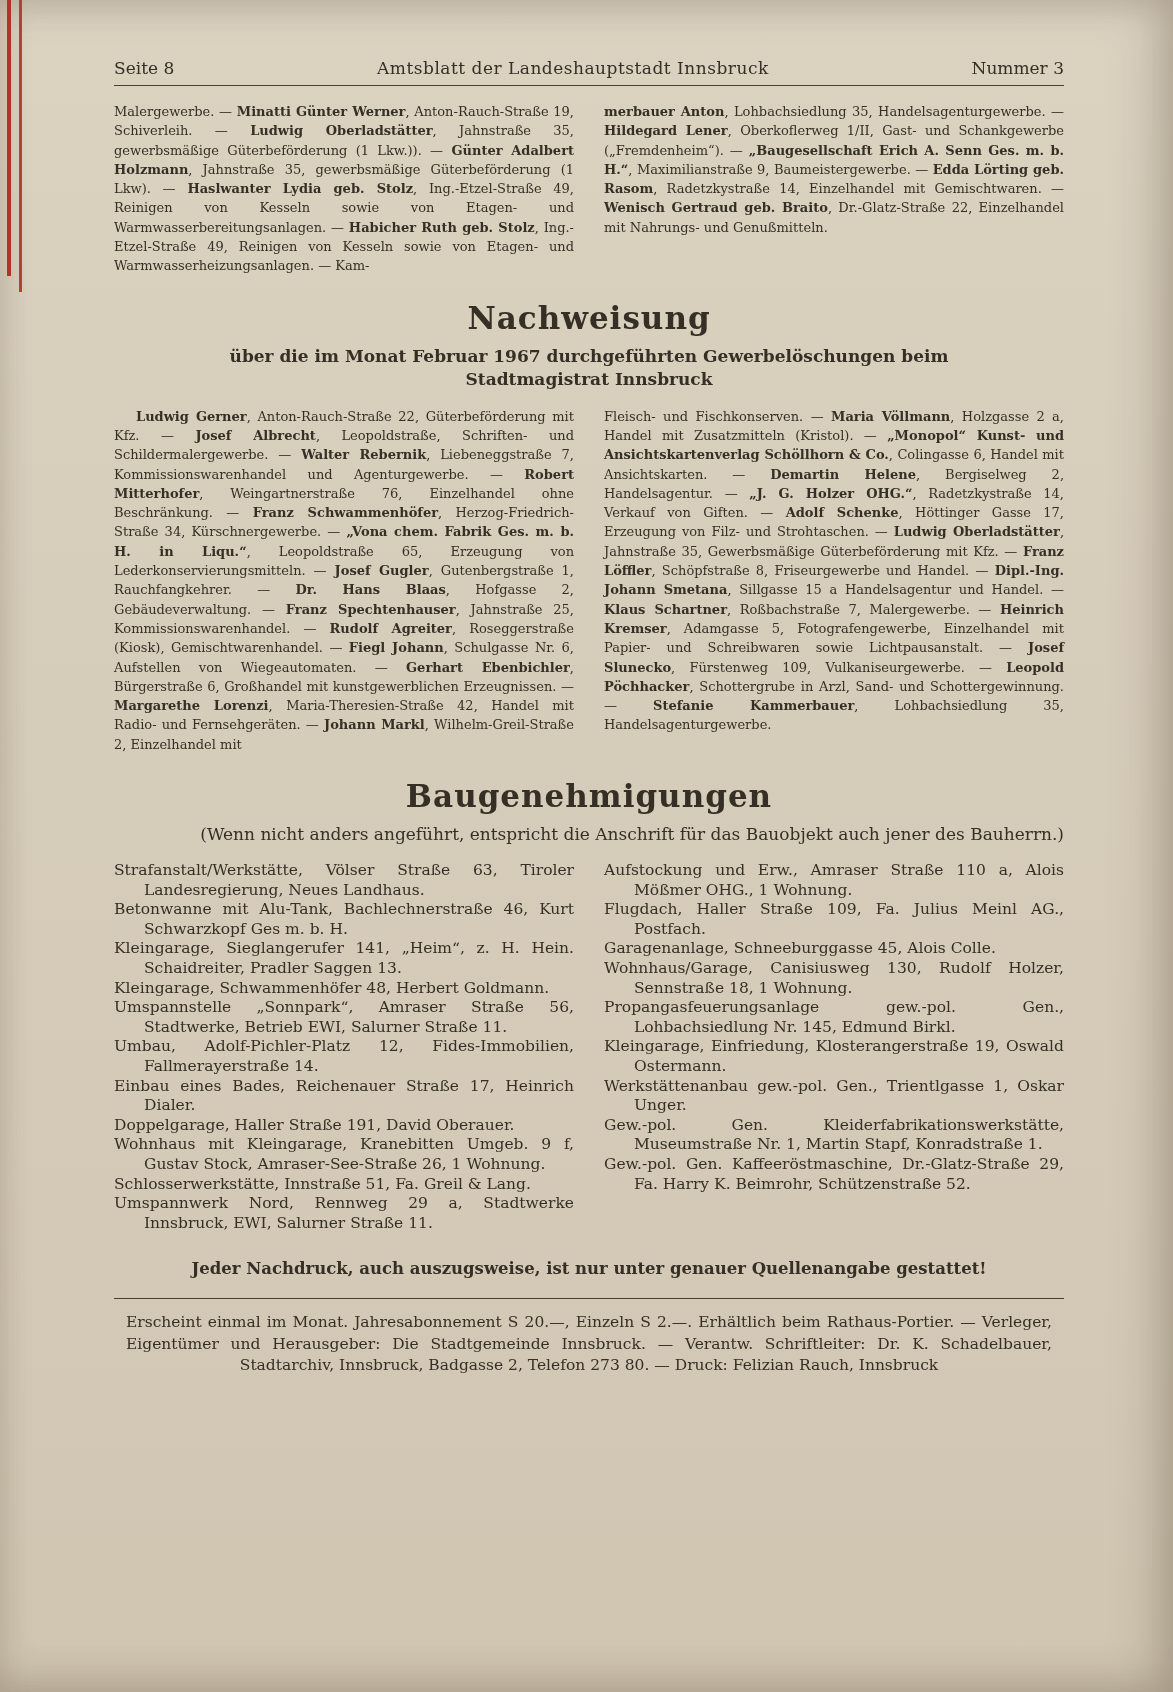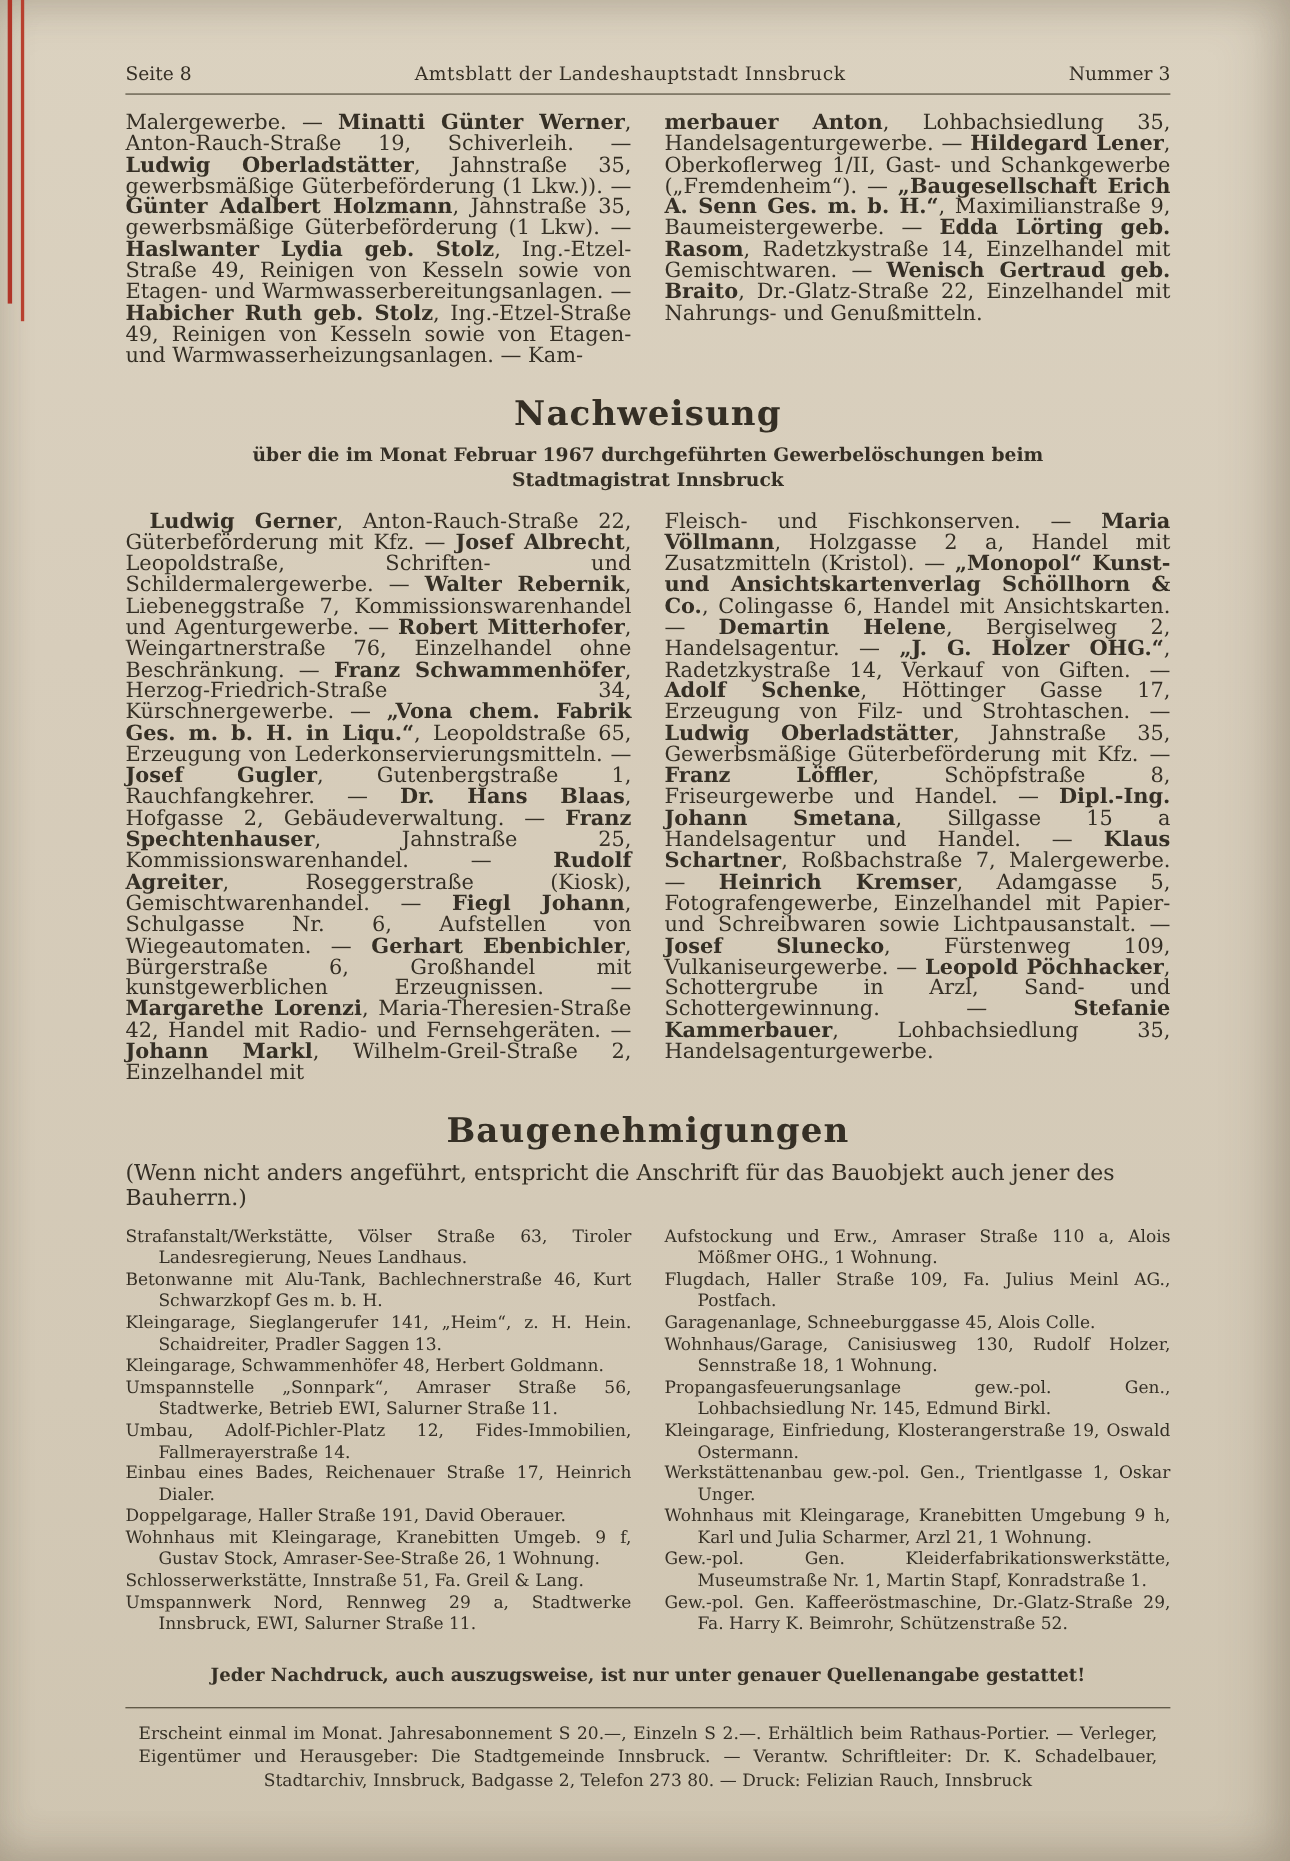--- a/index.html
+++ b/index.html
@@ -16,26 +16,26 @@
     overflow:hidden;
   }
   .red-line{position:absolute;top:0;}
   .red-line-1{left:7px;width:4px;height:276px;background:#b03528;}
   .red-line-2{left:19px;width:3px;height:292px;background:#b8402f;}
   .masthead{display:flex;justify-content:space-between;align-items:baseline;font-size:17px;line-height:20px;}
   .mast-center{letter-spacing:.5px;}
   .rule{border:none;border-top:1.6px solid #47402f;margin:7px 0 0;}
   .two-col{display:flex;gap:30px;margin-top:16px;}
   .col{flex:1;min-width:0;}
-  p.jt{margin:0;text-align:justify;font-size:19px;line-height:19.3px;}
+  p.jt{margin:0;text-align:justify;font-size:13px;line-height:19.3px;}
   p.ind{text-indent:22px;}
   .b{font-weight:bold;}
   h1.sec{font-size:31px;text-align:center;margin:24px 0 9px;font-weight:bold;letter-spacing:1px;}
   .subtitle{text-align:center;font-weight:bold;font-size:17px;line-height:23px;margin:0 0 16px;}
-  .subtitle-reg{text-align:left;font-weight:normal;font-size:20px;line-height:22px;margin:0 0 16px;}
+  .subtitle-reg{text-align:right;font-weight:normal;font-size:17px;line-height:22px;margin:0 0 16px;}
   .bau-item{margin:0;padding-left:30px;text-indent:-30px;text-align:justify;font-size:15.5px;line-height:19.6px;}
   .note{text-align:center;font-size:16.5px;font-weight:bold;margin:26px 0 0;}
   .footer-rule{border:none;border-top:1.6px solid #47402f;margin:20px 0 0;}
   .imprint{font-size:15.5px;line-height:21.5px;text-align:justify;text-align-last:center;margin:13px 12px 0;}
 </style>
 </head>
 <body>
 
 <div class="page">
   <div class="red-line red-line-1"></div>
@@ -90,21 +90,20 @@
         <p class="bau-item">Umspannwerk Nord, Rennweg 29 a, Stadtwerke Innsbruck, EWI, Salurner Straße 11.</p>
       </div>
     <div class="col">
         <p class="bau-item">Aufstockung und Erw., Amraser Straße 110 a, Alois Mößmer OHG., 1 Wohnung.</p>
         <p class="bau-item">Flugdach, Haller Straße 109, Fa. Julius Meinl AG., Postfach.</p>
         <p class="bau-item">Garagenanlage, Schneeburggasse 45, Alois Colle.</p>
         <p class="bau-item">Wohnhaus/Garage, Canisiusweg 130, Rudolf Holzer, Sennstraße 18, 1 Wohnung.</p>
         <p class="bau-item">Propangasfeuerungsanlage gew.-pol. Gen., Lohbachsiedlung Nr. 145, Edmund Birkl.</p>
         <p class="bau-item">Kleingarage, Einfriedung, Klosterangerstraße 19, Oswald Ostermann.</p>
         <p class="bau-item">Werkstättenanbau gew.-pol. Gen., Trientlgasse 1, Oskar Unger.</p>
-        <p class="bau-item">Wohnhaus mit Kleingarage, Kranebitten Umgebung 9 h, Karl und Julia Scharmer, Arzl 21, 1 Wohnung.</p>
         <p class="bau-item">Gew.-pol. Gen. Kleiderfabrikationswerkstätte, Museumstraße Nr. 1, Martin Stapf, Konradstraße 1.</p>
         <p class="bau-item">Gew.-pol. Gen. Kaffeeröstmaschine, Dr.-Glatz-Straße 29, Fa. Harry K. Beimrohr, Schützenstraße 52.</p>
       </div>
   </section>
 
   <p class="note">Jeder Nachdruck, auch auszugsweise, ist nur unter genauer Quellenangabe gestattet!</p>
 
   <hr class="footer-rule">
 
   <p class="imprint">Erscheint einmal im Monat. Jahresabonnement S 20.—, Einzeln S 2.—. Erhältlich beim Rathaus-Portier. — Verleger, Eigentümer und Herausgeber: Die Stadtgemeinde Innsbruck. — Verantw. Schriftleiter: Dr. K. Schadelbauer, Stadtarchiv, Innsbruck, Badgasse 2, Telefon 273 80. — Druck: Felizian Rauch, Innsbruck</p>

